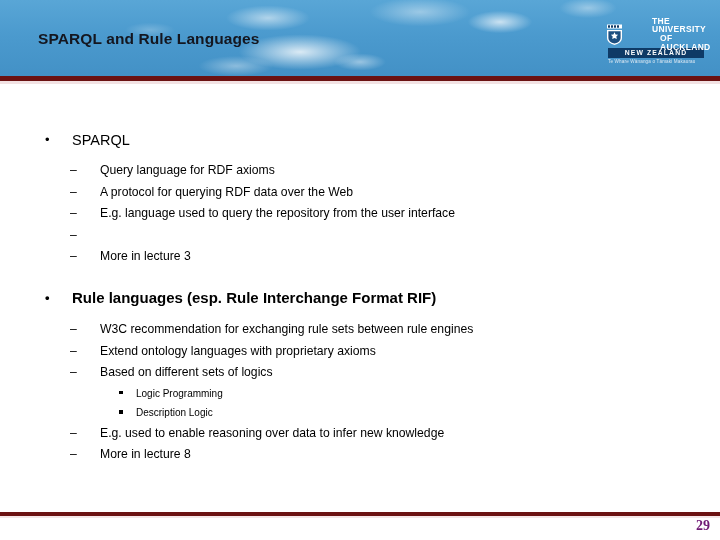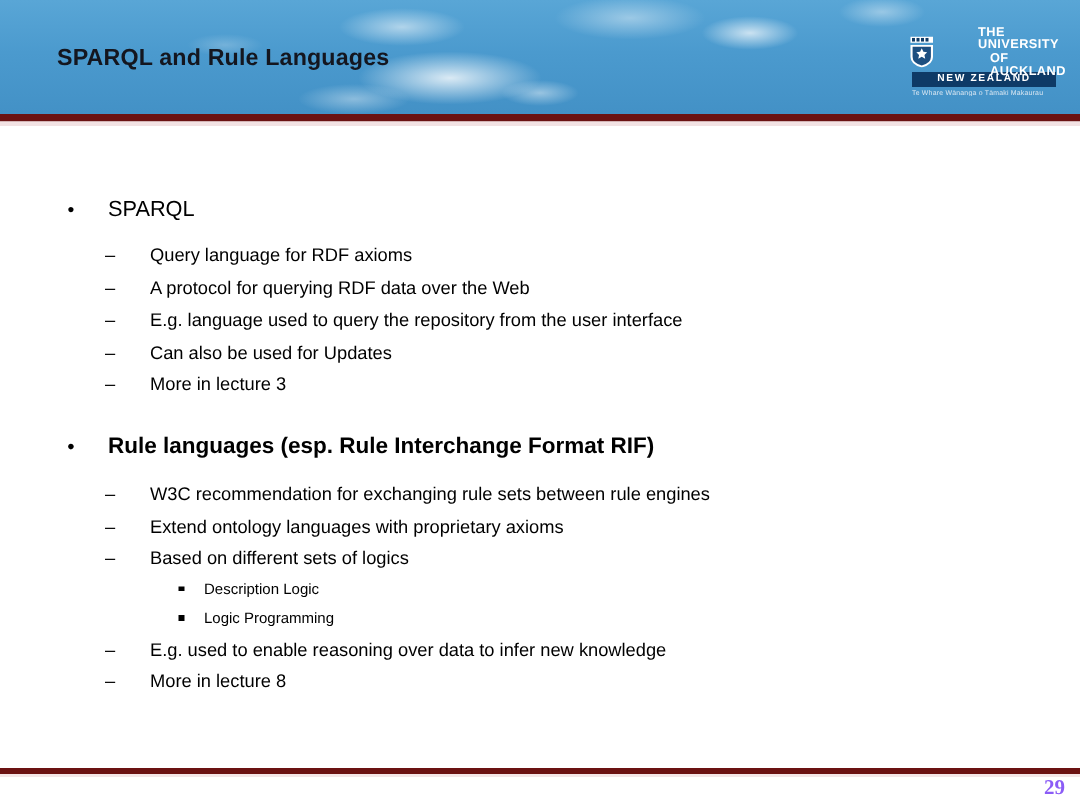--- a/index.html
+++ b/index.html
@@ -191,21 +191,21 @@
     height: 2px;
     background: #f4e6e7;
   }
   .slide-number {
     position: absolute;
     right: 10px;
     top: 518px;
     font-family: "Liberation Serif", serif;
     font-size: 14px;
     font-weight: bold;
-    color: #8b5cf6;
+    color: #701a75;
   }
 </style>
 </head>
 <body>
 
 <div class="header">
   <div class="slide-title">SPARQL and Rule Languages</div>
 
   <div class="logo">
     <div class="logo-top">
@@ -246,21 +246,20 @@
     <div class="lvl2">
       <span class="bullet-dash">–</span>
       <span>A protocol for querying RDF data over the Web</span>
     </div>
     <div class="lvl2">
       <span class="bullet-dash">–</span>
       <span>E.g. language used to query the repository from the user interface</span>
     </div>
     <div class="lvl2">
       <span class="bullet-dash">–</span>
-      <span>Can also be used for Updates</span>
     </div>
     <div class="lvl2">
       <span class="bullet-dash">–</span>
       <span>More in lecture 3</span>
     </div>
   </div>
 
   <div class="block" style="top:204px;">
     <div class="lvl1 bold">
       <span class="bullet-dot">•</span>
@@ -275,25 +274,25 @@
       <span class="bullet-dash">–</span>
       <span>Extend ontology languages with proprietary axioms</span>
     </div>
     <div class="lvl2">
       <span class="bullet-dash">–</span>
       <span>Based on different sets of logics</span>
     </div>
 
     <div class="lvl3">
       <span class="bullet-sq"></span>
-      <span>Description Logic</span>
+      <span>Logic Programming</span>
     </div>
     <div class="lvl3">
       <span class="bullet-sq"></span>
-      <span>Logic Programming</span>
+      <span>Description Logic</span>
     </div>
 
     <div class="lvl2">
       <span class="bullet-dash">–</span>
       <span>E.g. used to enable reasoning over data to infer new knowledge</span>
     </div>
     <div class="lvl2">
       <span class="bullet-dash">–</span>
       <span>More in lecture 8</span>
     </div>

